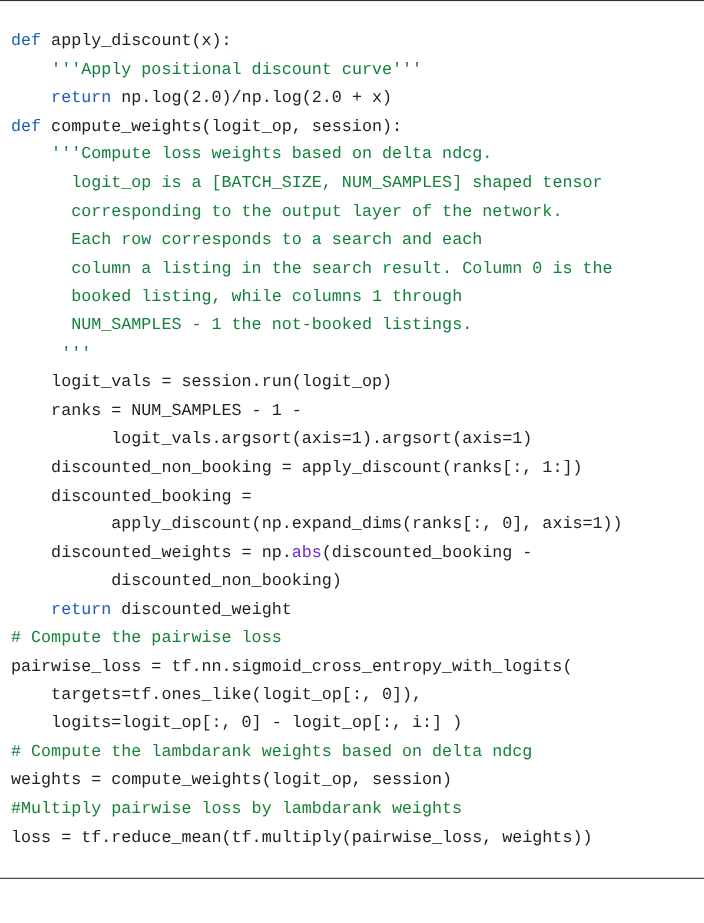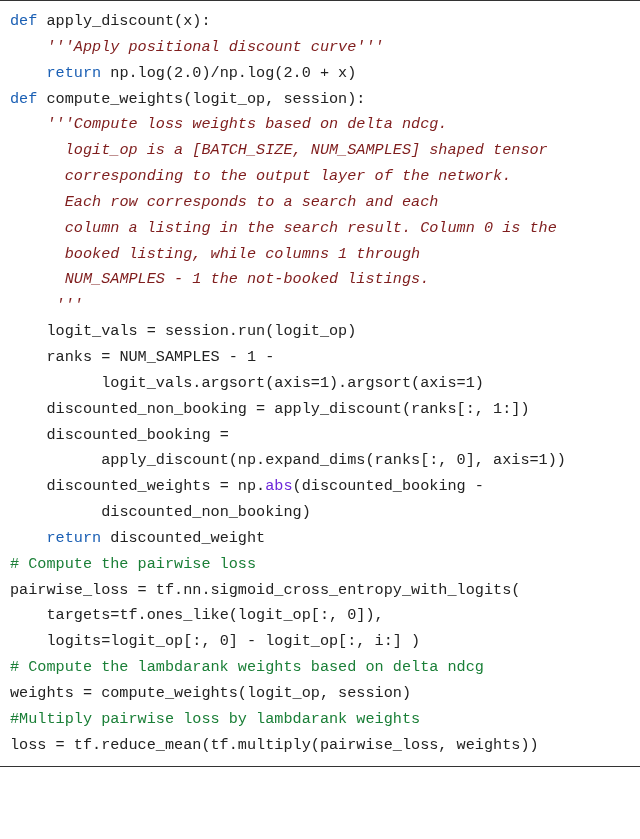--- a/index.html
+++ b/index.html
@@ -6,28 +6,28 @@
     margin: 0;
     padding: 0;
     background: #fff;
     font-family: "Consolas", "Monaco", "Courier New", monospace;
     font-size: 15.2px;
     line-height: 1.7;
   }
   .code-block {
     width: 640px;
     box-sizing: border-box;
-    padding: 8px 10px;
+    padding: 24px 10px;
     border-top: 1px solid #333;
     border-bottom: 1px solid #333;
     white-space: pre;
     overflow: hidden;
   }
   .kw { color: #1a5fb4; }         
-  .str { color: #7f1d1d; font-style: italic; }     
+  .str { color: #15803d; }     
   .com { color: #1a7f37; }     
   .builtin { color: #6d28d9; }
   .plain { color: #222; }
 </style>
 </head>
 <body>
 
 <div class="code-block" id="code-container"><div><span class="kw">def</span><span class="plain"> apply_discount(x):</span></div><div>    <span class="str">'''Apply positional discount curve'''</span></div><div>    <span class="kw">return</span><span class="plain"> np.log(2.0)/np.log(2.0 + x)</span></div><div><span class="plain"></span></div><div><span class="kw">def</span><span class="plain"> compute_weights(logit_op, session):</span></div><div>    <span class="str">'''Compute loss weights based on delta ndcg.</span></div><div>    <span class="str">  logit_op is a [BATCH_SIZE, NUM_SAMPLES] shaped tensor</span></div><div>    <span class="str">  corresponding to the output layer of the network.</span></div><div>    <span class="str">  Each row corresponds to a search and each</span></div><div>    <span class="str">  column a listing in the search result. Column 0 is the</span></div><div>    <span class="str">  booked listing, while columns 1 through</span></div><div>    <span class="str">  NUM_SAMPLES - 1 the not-booked listings.</span></div><div>    <span class="str"> '''</span></div><div>    <span class="plain">logit_vals = session.run(logit_op)</span></div><div>    <span class="plain">ranks = NUM_SAMPLES - 1 -</span></div><div>        <span class="plain">  logit_vals.argsort(axis=1).argsort(axis=1)</span></div><div>    <span class="plain">discounted_non_booking = apply_discount(ranks[:, 1:])</span></div><div>    <span class="plain">discounted_booking =</span></div><div>        <span class="plain">  apply_discount(np.expand_dims(ranks[:, 0], axis=1))</span></div><div>    <span class="plain">discounted_weights = np.</span><span class="builtin">abs</span><span class="plain">(discounted_booking -</span></div><div>        <span class="plain">  discounted_non_booking)</span></div><div>    <span class="kw">return</span><span class="plain"> discounted_weight</span></div><div><span class="plain"></span></div><div><span class="com"># Compute the pairwise loss</span></div><div><span class="plain">pairwise_loss = tf.nn.sigmoid_cross_entropy_with_logits(</span></div><div>    <span class="plain">targets=tf.ones_like(logit_op[:, 0]),</span></div><div>    <span class="plain">logits=logit_op[:, 0] - logit_op[:, i:] )</span></div><div><span class="com"># Compute the lambdarank weights based on delta ndcg</span></div><div><span class="plain">weights = compute_weights(logit_op, session)</span></div><div><span class="com">#Multiply pairwise loss by lambdarank weights</span></div><div><span class="plain">loss = tf.reduce_mean(tf.multiply(pairwise_loss, weights))</span></div></div>
 
 </body></html>

